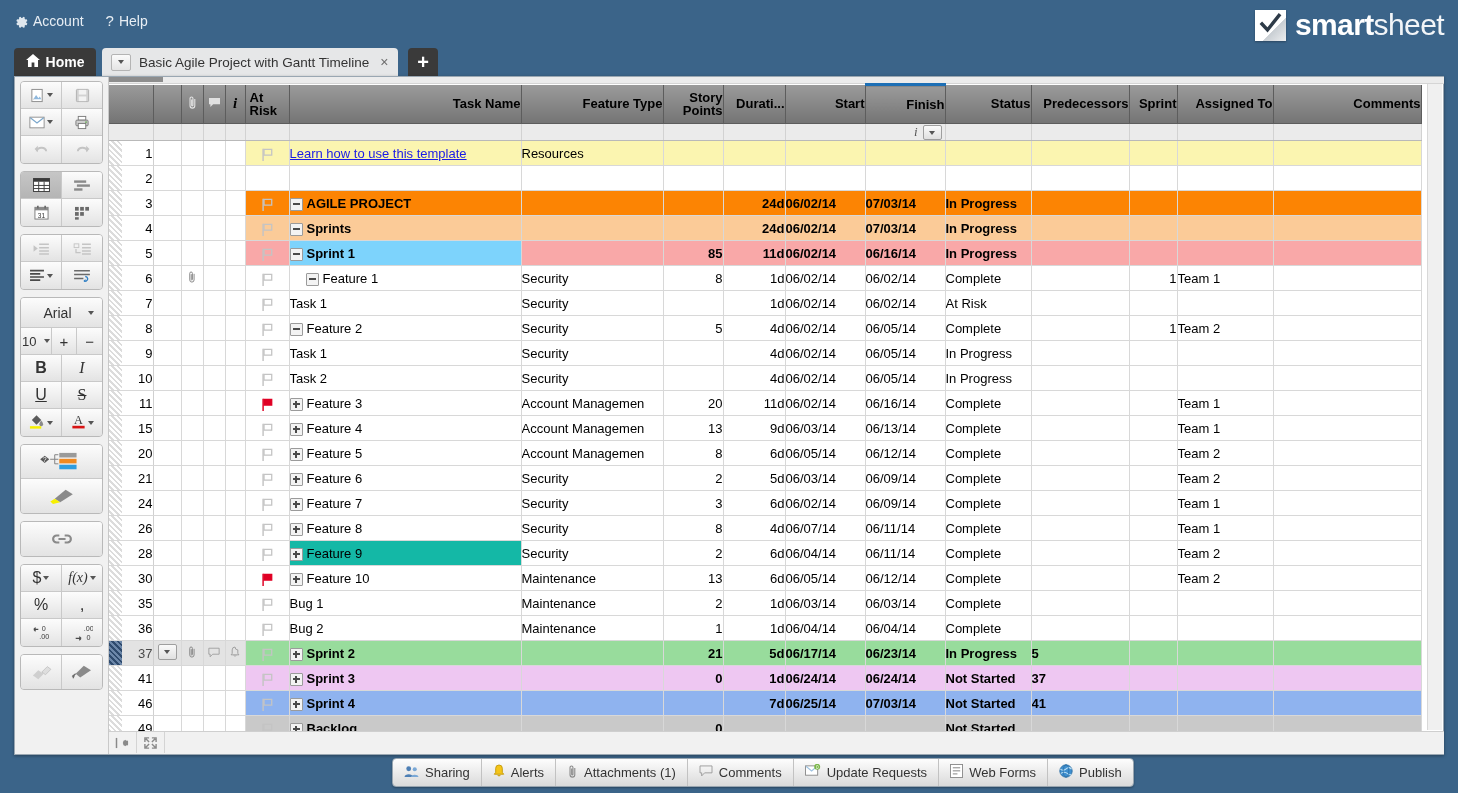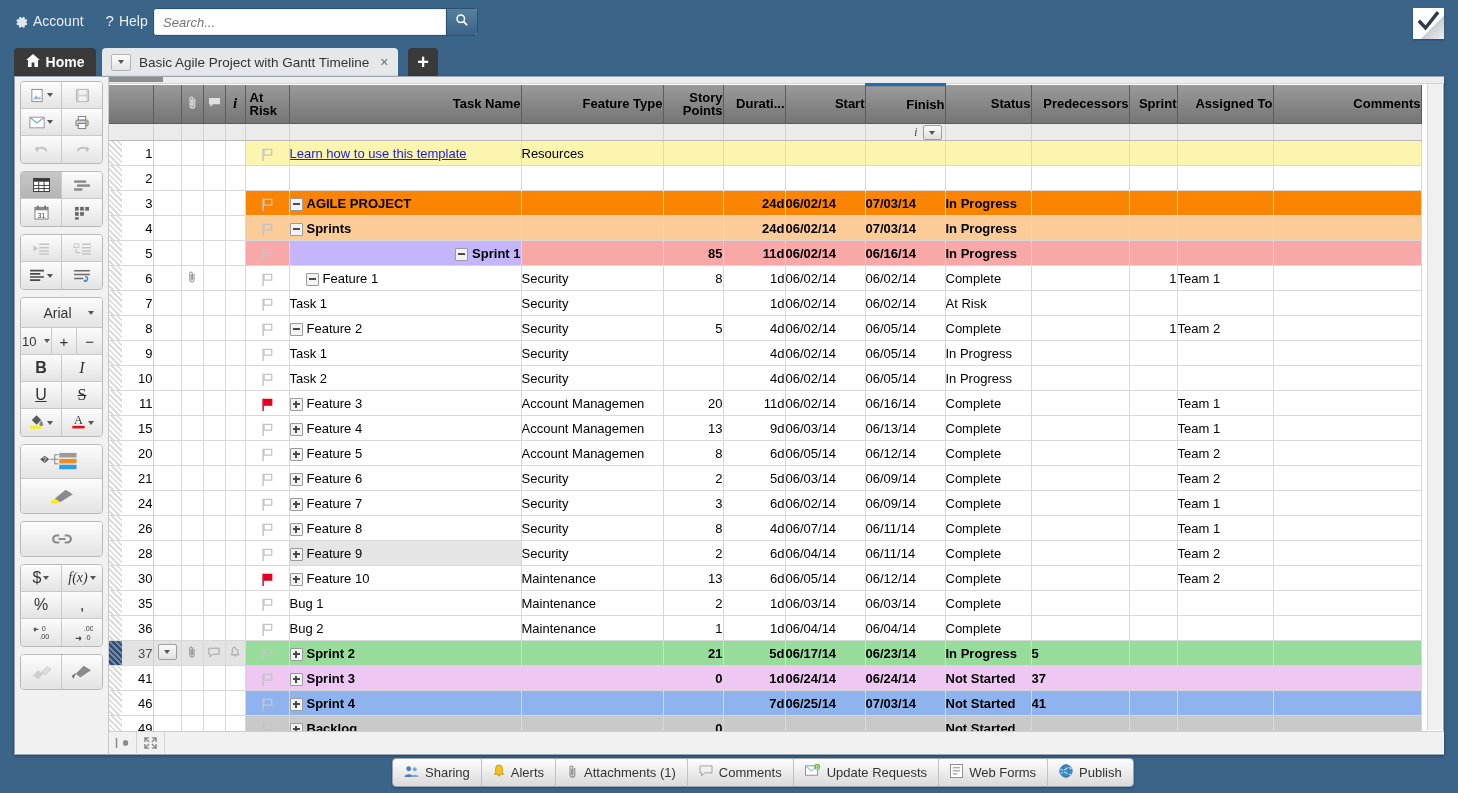--- a/index.html
+++ b/index.html
@@ -128,37 +128,27 @@
             <path fill="#dfe7ee" d="M8 5.2a2.8 2.8 0 100 5.6 2.8 2.8 0 000-5.6zm0 4.3a1.5 1.5 0 110-3 1.5 1.5 0 010 3zM14 8.9l1.3-.8-.8-2-1.5.3a5.6 5.6 0 00-.9-.9l.3-1.5-2-.8-.8 1.3a5.6 5.6 0 00-1.2 0L7.6 3.2l-2 .8.3 1.5c-.3.3-.6.6-.9.9l-1.5-.3-.8 2 1.3.8a5.6 5.6 0 000 1.2l-1.3.8.8 2 1.5-.3c.3.3.6.6.9.9l-.3 1.5 2 .8.8-1.3a5.6 5.6 0 001.2 0l.8 1.3 2-.8-.3-1.5c.3-.3.6-.6.9-.9l1.5.3.8-2-1.3-.8a5.6 5.6 0 000-1.2z"></path>
           </svg>
       </span>
       <span>Account</span>
     </div>
     <div class="tb-link">
       <span style="font-size:15px;">?</span>
       <span>Help</span>
     </div>
   </div>
-  <div class="searchwrap">
-    <input type="text" placeholder="Search..." style="">
-    <div class="searchbtn">
-      <span>
-        <svg width="14" height="14" viewBox="0 0 16 16">
-            <circle cx="6.6" cy="6.6" r="4.3" fill="none" stroke="#fff" stroke-width="1.7"></circle>
-            <line x1="9.8" y1="9.8" x2="14" y2="14" stroke="#fff" stroke-width="2"></line>
-          </svg>
-      </span>
-    </div>
-  </div>
   <div class="logo">
     <div class="logo-mark">
       <svg width="31" height="31" viewBox="0 0 31 31" style="position:absolute;left:0;top:0;">
         <path d="M7 14 L12.5 20 L24 5.5" fill="none" stroke="#2e3b48" stroke-width="3.4" stroke-linecap="square"></path>
       </svg>
     </div>
+    <div class="logo-txt"><b>smart</b><span>sheet</span></div>
   </div>
 </div>
 
 <div class="tabrow">
   <div class="tab-home">
     <span>
       <svg width="14" height="13" viewBox="0 0 16 15">
           <path fill="#fff" d="M8 0L0 7h2.2v8h4.2V9.7h3.2V15h4.2V7H16z"></path>
         </svg>
     </span>
@@ -612,21 +602,21 @@
           <tr class="drow">
             <td class="rn"><span class="hatch"></span><span>5</span></td>
             <td class="mini" style="background: rgb(255, 255, 255);"></td>
             <td class="mini" style="background: rgb(255, 255, 255);"></td>
             <td class="mini" style="background: rgb(255, 255, 255);"></td>
             <td class="mini" style="background: rgb(255, 255, 255);"></td>
             <td class="c" style="background: rgb(249, 168, 168);"><span class="flag"><svg width="11" height="14" viewBox="0 0 12 15">
                   <line x1="1.2" y1="0.8" x2="1.2" y2="14" stroke="#c4c4c4" stroke-width="1.6"></line>
                   <path d="M2.2 1.3 L10.6 1.3 L10.6 7.6 L2.2 7.6z" fill="none" stroke="#c4c4c4" stroke-width="1.4"></path>
                 </svg></span></td>
-            <td class="tn ind2" style="background: #c4b5fd; text-align: right;"><span class="pm"></span><span class="bold">Sprint 1</span></td>
+            <td class="tn ind2" style="background: #7dd3fc;"><span class="pm"></span><span class="bold">Sprint 1</span></td>
             <td class="l bold" style="background: rgb(249, 168, 168);"></td>
             <td class="r bold" style="background: rgb(249, 168, 168);">85</td>
             <td class="r bold" style="background: rgb(249, 168, 168);">11d</td>
             <td class="l bold" style="background: rgb(249, 168, 168);">06/02/14</td>
             <td class="l bold" style="background: rgb(249, 168, 168);">06/16/14</td>
             <td class="l bold" style="background: rgb(249, 168, 168);">In Progress</td>
             <td class="l bold" style="background: rgb(249, 168, 168);"></td>
             <td class="r bold" style="background: rgb(249, 168, 168);"></td>
             <td class="l bold" style="background: rgb(249, 168, 168);"></td>
             <td class="l bold" style="background: rgb(249, 168, 168);"></td>
@@ -878,21 +868,21 @@
           <tr class="drow">
             <td class="rn"><span class="hatch"></span><span>28</span></td>
             <td class="mini" style="background: rgb(255, 255, 255);"></td>
             <td class="mini" style="background: rgb(255, 255, 255);"></td>
             <td class="mini" style="background: rgb(255, 255, 255);"></td>
             <td class="mini" style="background: rgb(255, 255, 255);"></td>
             <td class="c" style="background: rgb(255, 255, 255);"><span class="flag"><svg width="11" height="14" viewBox="0 0 12 15">
                   <line x1="1.2" y1="0.8" x2="1.2" y2="14" stroke="#c4c4c4" stroke-width="1.6"></line>
                   <path d="M2.2 1.3 L10.6 1.3 L10.6 7.6 L2.2 7.6z" fill="none" stroke="#c4c4c4" stroke-width="1.4"></path>
                 </svg></span></td>
-            <td class="tn ind3" style="background: #e5e5e5; margin-top: 24px;"><span class="pm plus"></span><span class="">Feature 9</span></td>
+            <td class="tn ind3" style="background: #14b8a6; margin-top: 24px;"><span class="pm plus"></span><span class="">Feature 9</span></td>
             <td class="l" style="background: rgb(255, 255, 255);">Security</td>
             <td class="r" style="background: rgb(255, 255, 255);">2</td>
             <td class="r" style="background: rgb(255, 255, 255);">6d</td>
             <td class="l" style="background: rgb(255, 255, 255);">06/04/14</td>
             <td class="l" style="background: rgb(255, 255, 255);">06/11/14</td>
             <td class="l" style="background: rgb(255, 255, 255);">Complete</td>
             <td class="l" style="background: rgb(255, 255, 255);"></td>
             <td class="r" style="background: rgb(255, 255, 255);"></td>
             <td class="l" style="background: rgb(255, 255, 255);">Team 2</td>
             <td class="l" style="background: rgb(255, 255, 255);"></td>

